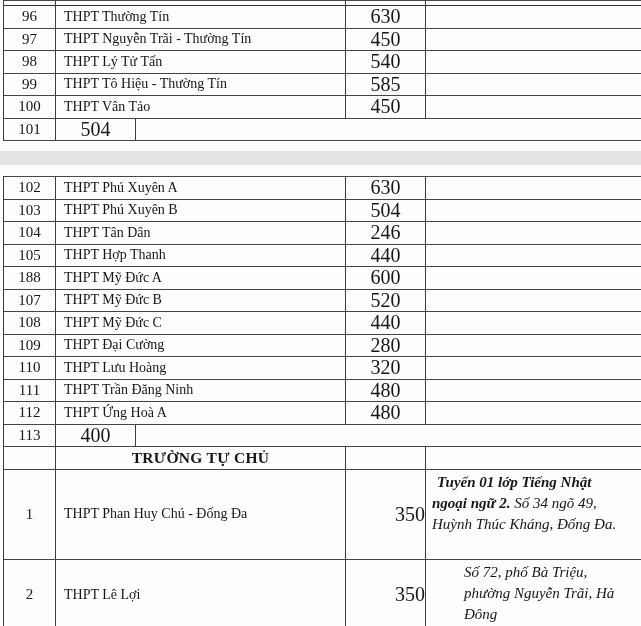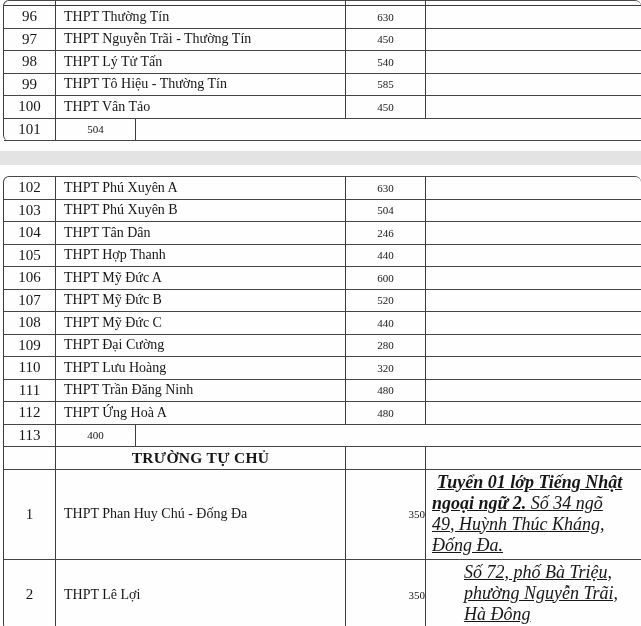--- a/index.html
+++ b/index.html
@@ -2,31 +2,31 @@
 <html><head>
 <meta charset="utf-8">
 <style>
   html,body{margin:0;padding:0;background:#ffffff;}
   .page{
     position:relative;width:641px;height:626px;overflow:hidden;
     background:#fefefe;
     font-family:"Liberation Serif","DejaVu Serif",serif;
     color:#161616;
   }
-  .tbl{margin-left:3px;border-left:1.5px solid #3d3d3d;border-top:1.5px solid #474747;border-radius:6px;}
+  .tbl{margin-left:3px;border-left:1.5px solid #3d3d3d;border-top:1.5px solid #474747;}
   .trow{display:flex;height:22.5px;box-sizing:border-box;border-bottom:1.5px solid #454545;overflow:hidden;}
   .trow.partial{height:5px;border-bottom:1.5px solid #383838;}
   .trow.section{height:22.5px;}
   .trow.special1{height:90px;}
   .trow.special2{height:70px;border-bottom:none;}
   .cell{box-sizing:border-box;display:flex;align-items:center;overflow:hidden;}
   .c-no{width:52px;justify-content:center;border-right:1.5px solid #3d3d3d;font-size:15px;}
   .c-name{width:290px;padding-left:8px;border-right:1.5px solid #3d3d3d;font-size:14px;}
-  .c-quota{width:80px;justify-content:center;border-right:1.5px solid #3d3d3d;font-size:11px;}
-  .c-note{flex:1;font-size:18px;text-decoration:underline;}
+  .c-quota{width:80px;justify-content:center;border-right:1.5px solid #3d3d3d;font-size:20px;}
+  .c-note{flex:1;font-size:15px;}
   .section .c-name{justify-content:center;padding-left:0;font-weight:bold;font-size:15.5px;letter-spacing:.3px;}
   .special .c-no{font-size:15px;}
   .special .c-quota{justify-content:flex-end;}
   .special .c-note{align-items:flex-start;padding:2px 2px 0 6px;font-style:italic;line-height:21px;}
   .note-inner{display:block;}
   .note-1{max-width:192px;text-indent:5px;}
   .note-2{max-width:172px;margin-left:32px;}
   .note-bold{font-weight:bold;}
   .band{width:641px;height:14px;background:#e3e3e3;margin-top:10px;}
   .gap2{height:11px;}
@@ -111,21 +111,21 @@
           <div class="cell c-quota">246</div>
           <div class="cell c-note"></div>
         </div>
         <div class="trow">
           <div class="cell c-no">105</div>
           <div class="cell c-name">THPT Hợp Thanh</div>
           <div class="cell c-quota">440</div>
           <div class="cell c-note"></div>
         </div>
         <div class="trow">
-          <div class="cell c-no">106</div>
+          <div class="cell c-no">188</div>
           <div class="cell c-name">THPT Mỹ Đức A</div>
           <div class="cell c-quota">600</div>
           <div class="cell c-note"></div>
         </div>
         <div class="trow">
           <div class="cell c-no">107</div>
           <div class="cell c-name">THPT Mỹ Đức B</div>
           <div class="cell c-quota">520</div>
           <div class="cell c-note"></div>
         </div>

